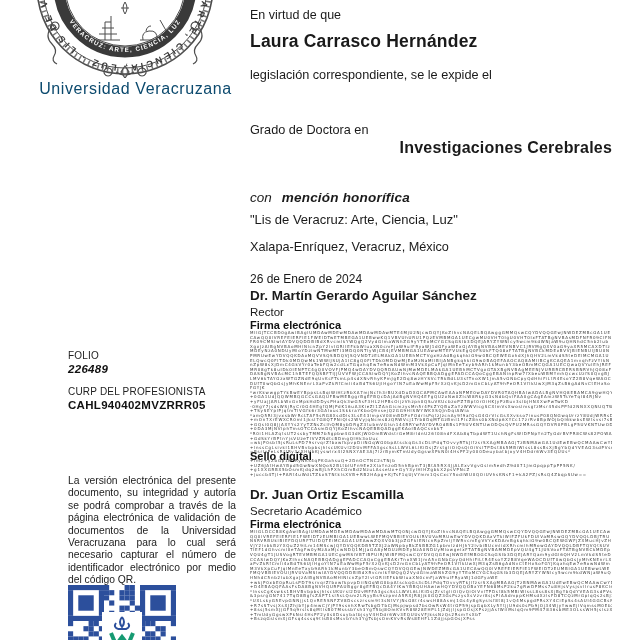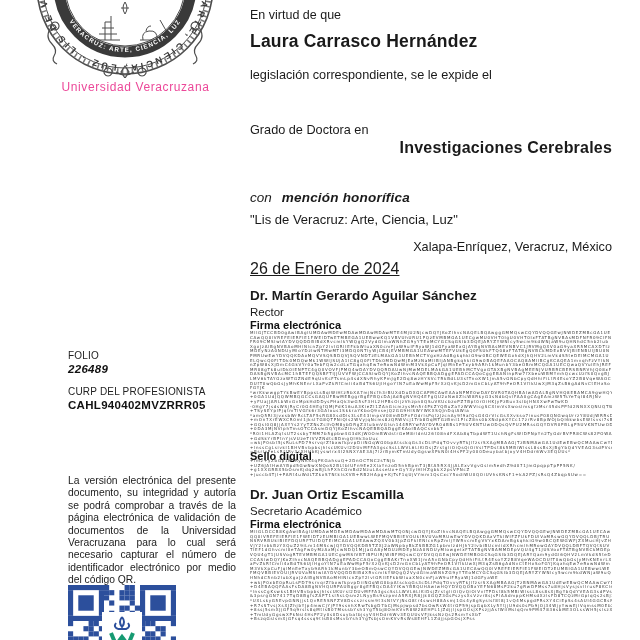--- a/index.html
+++ b/index.html
@@ -2,42 +2,42 @@
 <html><head>
 <meta charset="utf-8">
 <style>
   * { margin:0; padding:0; box-sizing:border-box; }
   html,body { width:640px; height:640px; overflow:hidden; }
   body { background:#fff; font-family:"Liberation Sans", sans-serif; color:#1a1a1a; position:relative; }
   .abs { position:absolute; }
 
   
   .seal-wrap { left:22px; top:0; width:215px; height:78px; }
-  .univ-name { left:28px; top:80px; width:215px; text-align:center; font-size:12px; letter-spacing:0.6px; color:#ec4899; }
+  .univ-name { left:28px; top:80px; width:215px; text-align:center; font-size:16px; letter-spacing:0.6px; color:#0c4a6e; }
   .folio-label, .curp-label { left:68px; font-size:10px; letter-spacing:0.2px; color:#222; }
   .folio-value, .curp-value { left:68px; font-size:11.5px; font-weight:bold; letter-spacing:0.3px; color:#111; }
   .folio-label { top:350px; } .folio-value { top:363px;font-style:italic; }
   .curp-label { top:386px; } .curp-value { top:399px; }
   .validation-note { left:68px; top:475px; width:168px; font-size:10.3px; line-height:12.4px; text-align:justify; color:#222; }
   .qr { left:68px; top:585px; width:108px; height:108px; }
   .qr svg { display:block; }
   .qr-logo { position:absolute; left:34px; top:27px; width:40px; height:40px; background:#fff; display:flex; align-items:center; justify-content:center; }
 
   
   .rc { left:250px; width:362px; }
   .intro { top:8px; font-size:12.5px; }
   .recipient { top:31px; font-size:17.5px; font-weight:bold; letter-spacing:0.2px; }
   .statement { top:67px; font-size:12.7px; line-height:17.3px; }
   .degree-label { top:123px; font-size:12.7px; }
   .degree-name { top:139px; font-size:16px; font-weight:bold; letter-spacing:0.2px;text-align:right; }
   .mention { top:190px; font-size:13.5px;font-style:italic; }
   .mention b { margin-left:10px; letter-spacing:0.2px; }
   .motto { top:212px; font-size:13px; }
-  .place { top:240px; font-size:12.7px;text-align:right; }
-  .date { top:260px; font-size:16px;text-decoration:underline; }
+  .place { top:240px; font-size:12.7px; }
+  .date { top:272px; font-size:12px; }
 
   .signer1-name { top:288px; font-size:13.5px; font-weight:bold; }
   .signer1-role { top:306px; font-size:11.5px; }
   .firma1-label { top:319px; }
   .hash1 { top:331px; }
   .sello-label { top:450px; }
   .sello-lines { top:459px; }
   .signer2-name { top:487px; font-size:13.5px; font-weight:bold; }
   .signer2-role { top:505px; font-size:11.5px; }
   .firma2-label { top:518px; }

